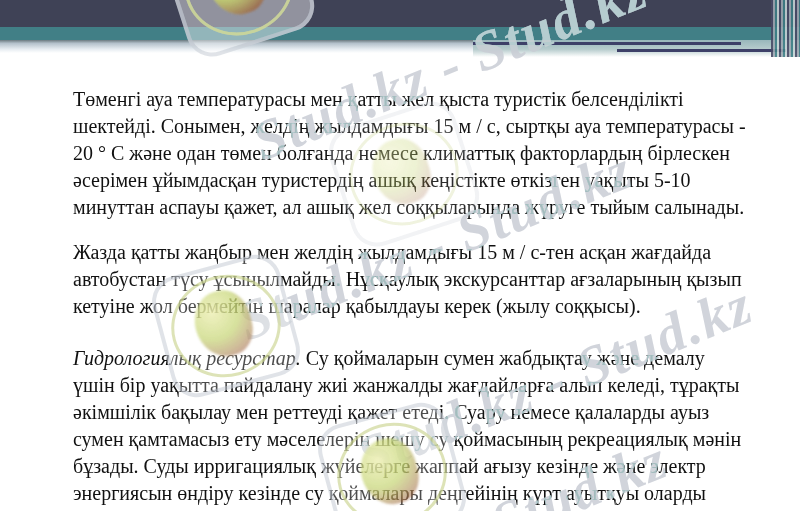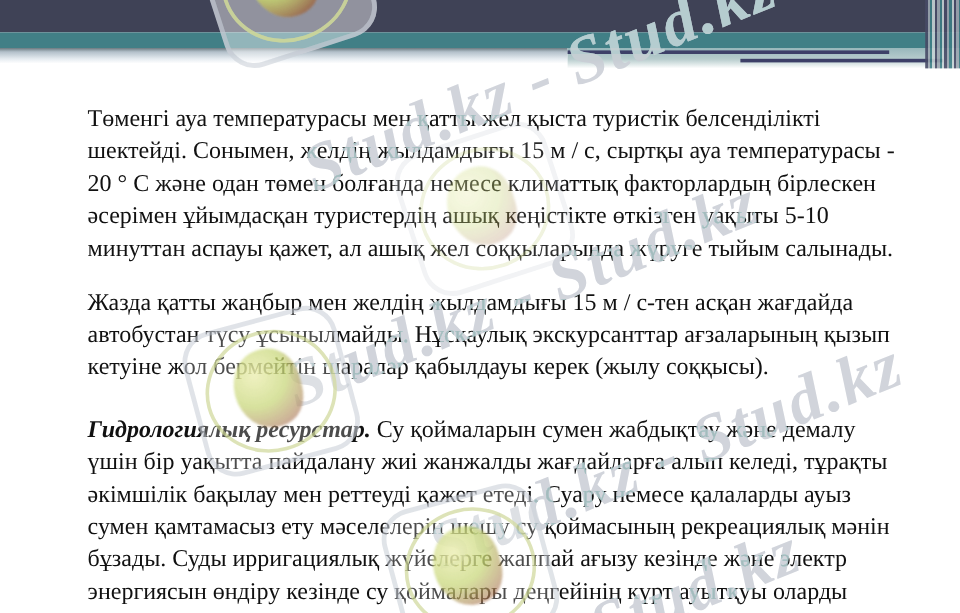--- a/index.html
+++ b/index.html
@@ -65,21 +65,21 @@
   .stamp.s4 { left:326px; top:412px; transform:rotate(-15deg); }
 
   
   .content {
     position:absolute; z-index:2; left:0; top:86px;
     padding:0 52px 0 57px; width:691px;
     font-size:20px; line-height:27px; color:#111;
   }
   .content p { margin:0 0 18px 16px; }
   .content p.gap-lg { margin-bottom:25px; }
-  .lead { font-weight:bold; font-style:italic; }
+  .lead { font-weight:normal; font-style:italic; }
 </style>
 </head>
 <body>
 
 <div class="slide">
 
   <div class="hdr-dark"></div>
   <div class="hdr-teal"></div>
   <div class="hdr-fade-left"></div>
   <div class="hdr-ext-right"></div>

